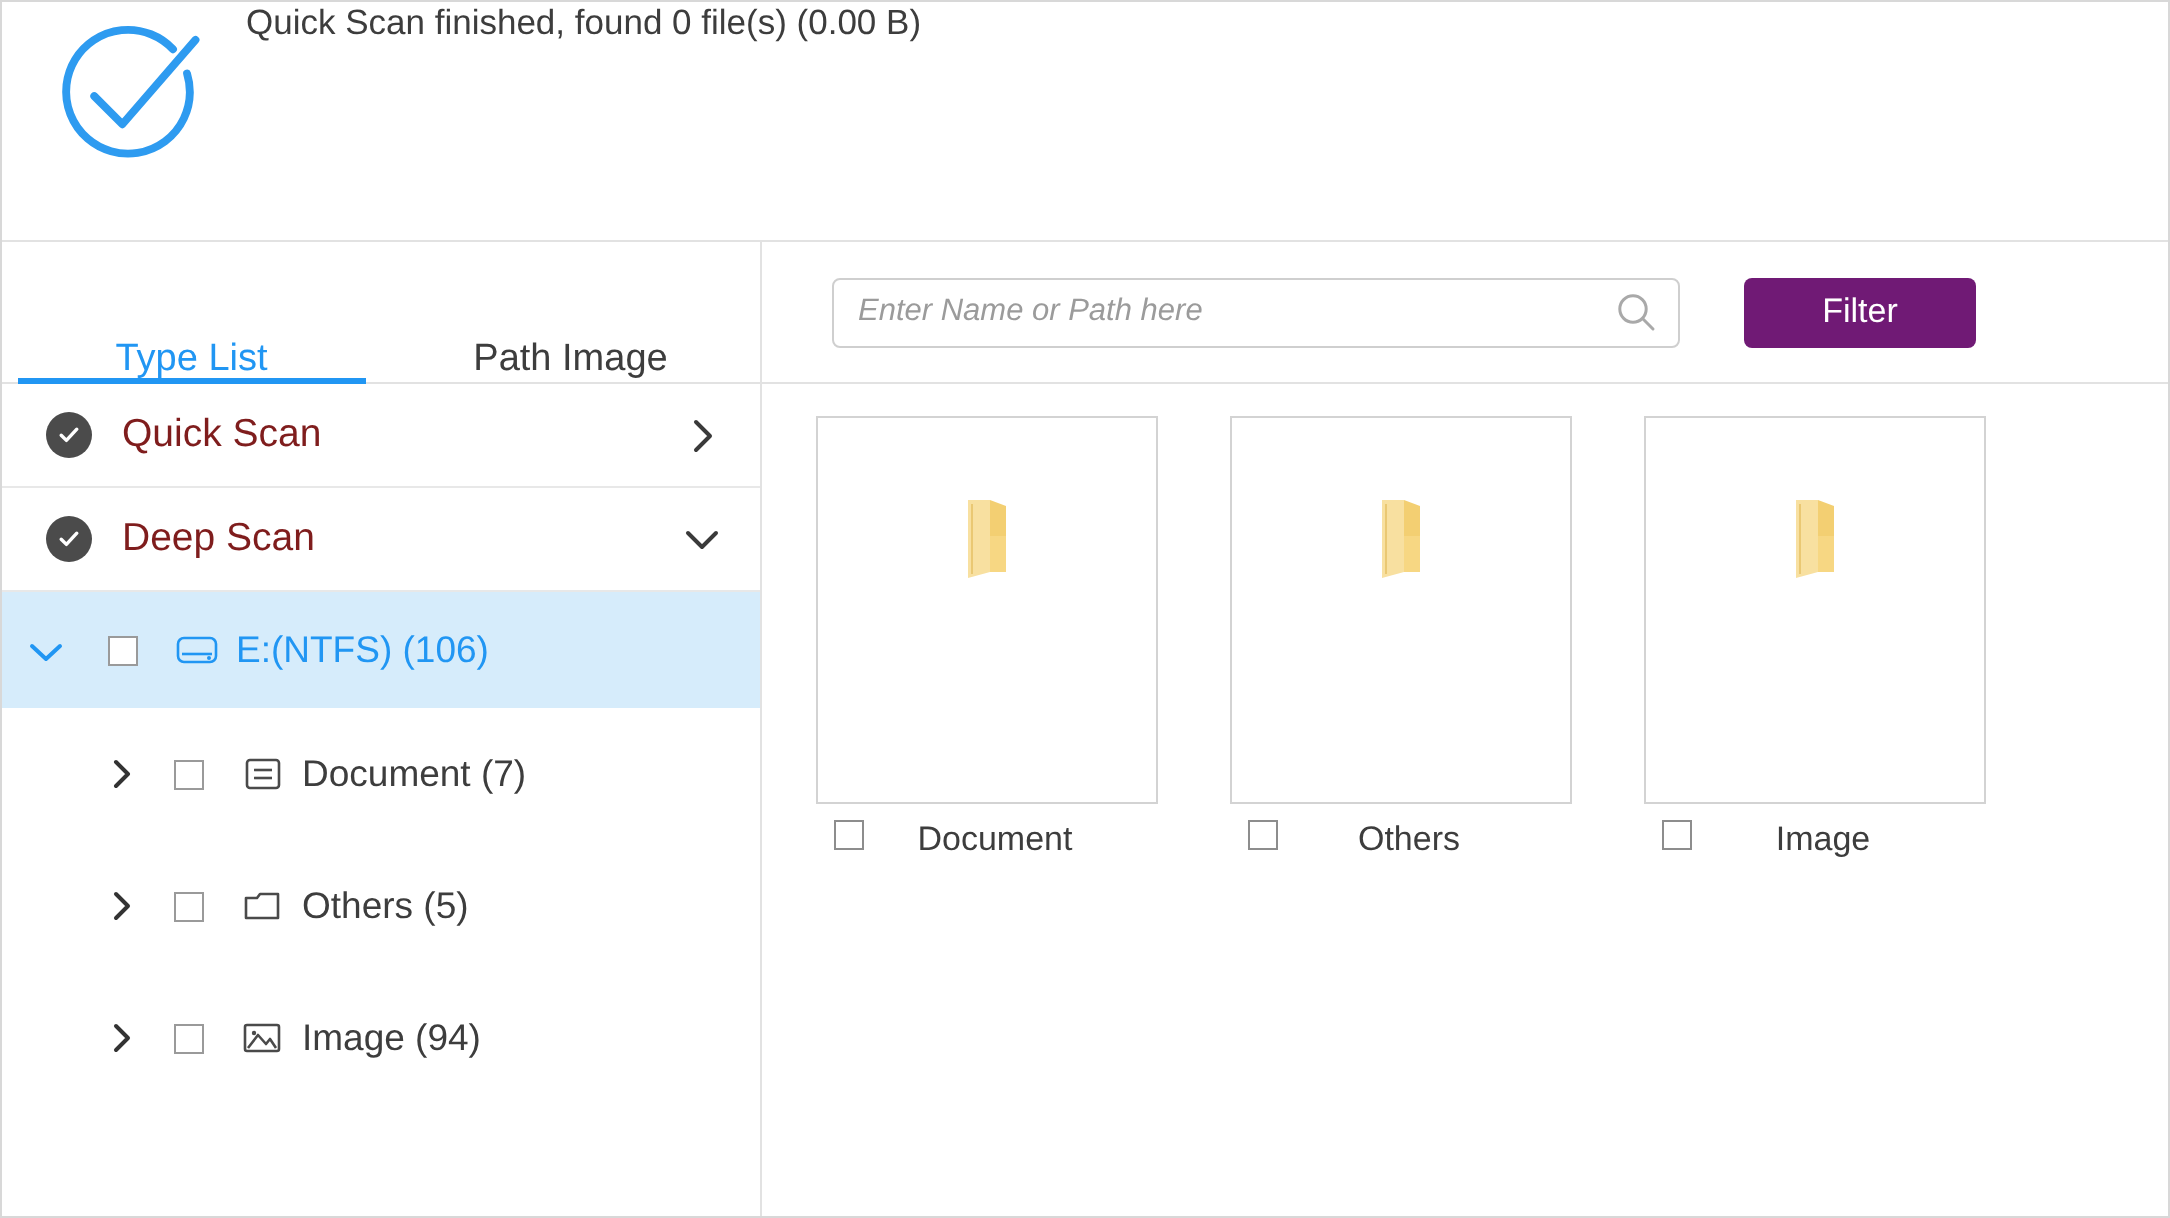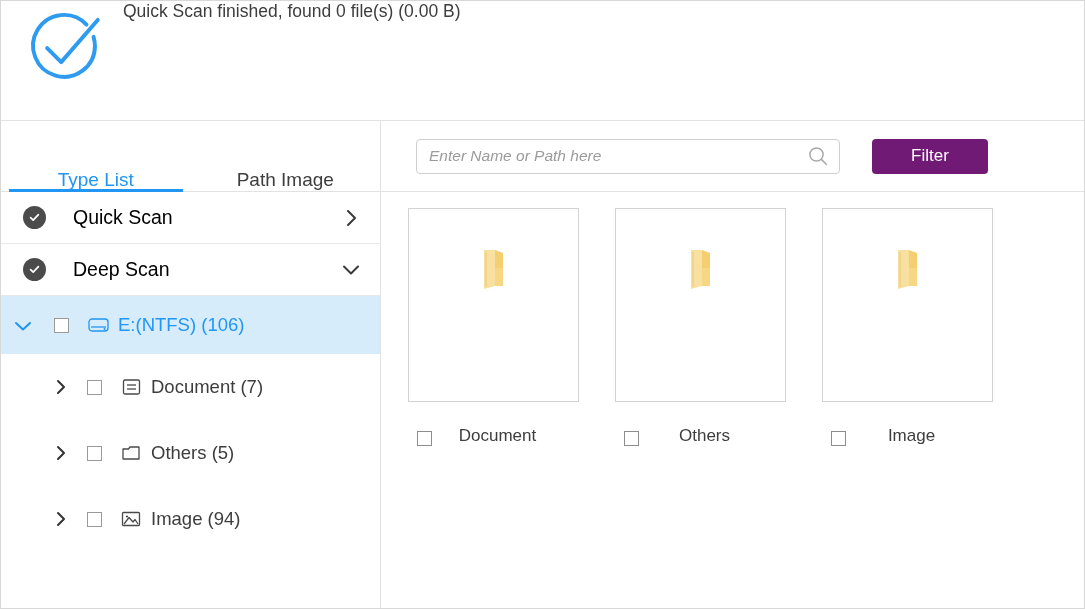--- a/index.html
+++ b/index.html
@@ -123,24 +123,23 @@
     min-width: 23px;
     border-radius: 50%;
     background: #4b4b4b;
     display: flex;
     align-items: center;
     justify-content: center;
   }
   .scan-label {
     flex: 1;
     font-size: 19.5px;
-    color: #000000;
+    color: #7f1d1d;
     padding-left: 15px;
     white-space: nowrap;
-    margin-left: 12px;
   }
   .scan-chevron {
     color: #3a3a3a;
     display: flex;
     align-items: center;
     justify-content: center;
     width: 22px;
   }
 
   
@@ -270,21 +269,21 @@
     cursor: pointer;
   }
   .tile-thumb {
     position: absolute;
     left: 50%;
     top: 37px;
     transform: translateX(-50%);
   }
   .tile-footer {
     display: flex;
-    align-items: flex-end;
+    align-items: flex-start;
     height: 36px;
     margin-top: 8px;
   }
   .tile-box {
     width: 15px;
     height: 15px;
     min-width: 15px;
     box-sizing: border-box;
     border: 1px solid #8d8d8d;
     background: #ffffff;

